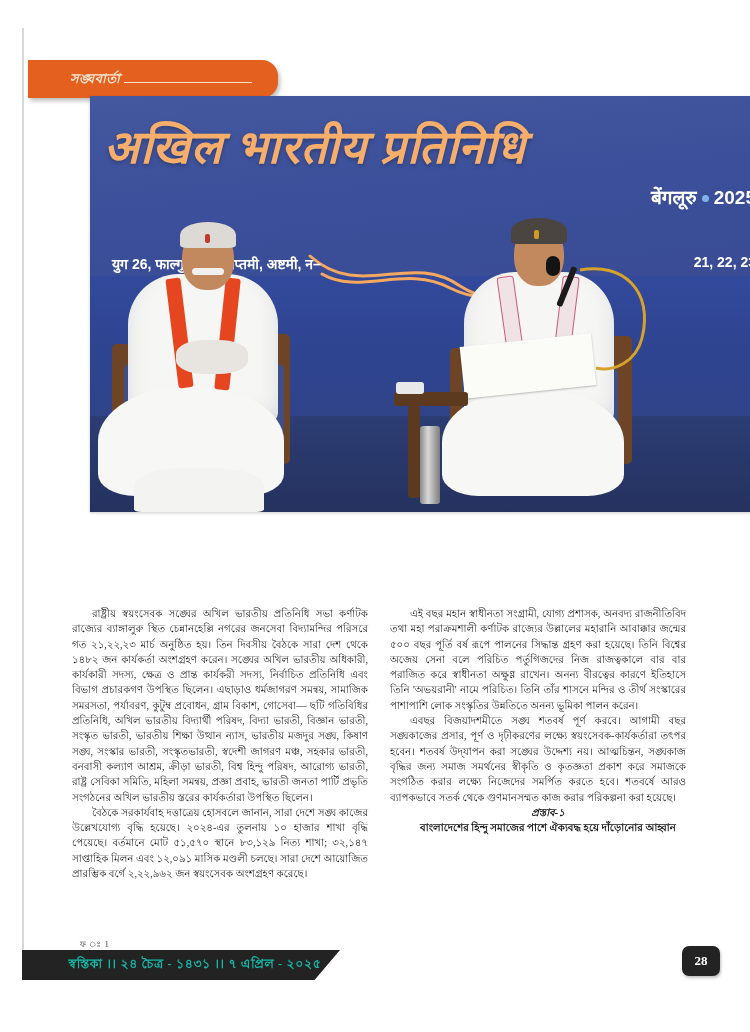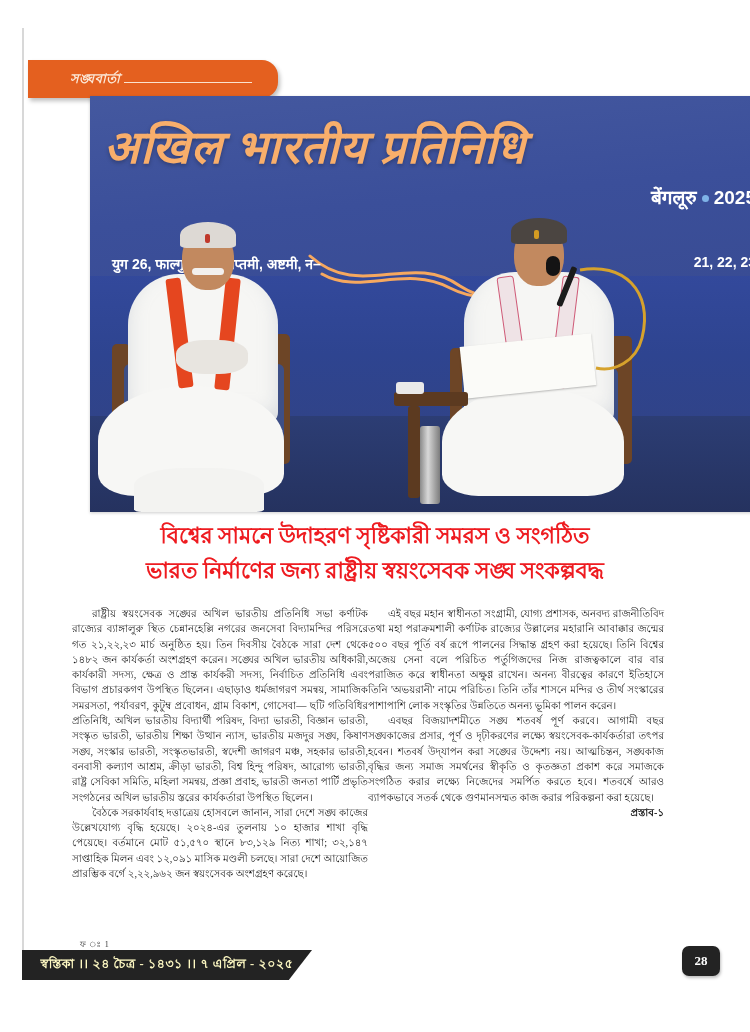--- a/index.html
+++ b/index.html
@@ -225,39 +225,41 @@
   .headline div { white-space: nowrap; }
 
   
   .columns {
     position: absolute;
     left: 72px;
     top: 606px;
     width: 614px;
     height: 330px;
     display: flex;
+    gap: 22px;
   }
   .col {
     width: 296px;
     font-size: 10.2px;
     line-height: 15.3px;
     color: #1a1a1a;
     text-align: justify;
     text-justify: inter-word;
     font-family: "Liberation Serif", "DejaVu Serif", serif;
   }
   .col p {
     margin: 0;
     text-indent: 20px;
   }
   .prop-num {
-    text-align: right;
+    text-align: center;
     font-weight: bold;
     margin-top: 6px;
     text-indent: 0;
+    font-style: italic;
   }
   .prop-title {
     text-align: center;
     font-weight: bold;
     text-indent: 0;
     line-height: 16px;
   }
 
   
   .folio-mark {
@@ -268,29 +270,30 @@
     color: #333;
     letter-spacing: 1px;
   }
   .footer-bar {
     position: absolute;
     left: 22px;
     top: 950px;
     width: 290px;
     height: 30px;
     background: #232323;
-    color: #fef9c3;
+    color: #14b8a6;
     font-size: 12.5px;
     font-weight: bold;
     display: flex;
     align-items: center;
     justify-content: center;
     letter-spacing: 0.6px;
     clip-path: polygon(0 0, 100% 0, 92% 100%, 0 100%);
     box-shadow: 1px 2px 3px rgba(0,0,0,0.25);
+    padding-left: 28px;
   }
   .page-number {
     position: absolute;
     right: 30px;
     top: 946px;
     width: 38px;
     height: 30px;
     background: #232323;
     color: #ffffff;
     border-radius: 7px;
@@ -371,36 +374,33 @@
       </svg>
     </div>
 
     <div class="side-table" style="left:304px; top:296px; width:74px; height:14px;"></div>
     <div class="side-table" style="left:318px; top:310px; width:12px; height:92px;"></div>
     <div class="flask" style="left:330px; top:330px; width:20px; height:78px;"></div>
     <div style="position:absolute; left:306px; top:286px; width:28px; height:12px; background:#e9e9e9; border-radius:3px;"></div>
 
   </div>
 
-  <div class="headline">
-    <div>বিশ্বের সামনে উদাহরণ সৃষ্টিকারী সমরস ও সংগঠিত</div>
-    <div>ভারত নির্মাণের জন্য রাষ্ট্রীয়  স্বয়ংসেবক সঙ্ঘ সংকল্পবদ্ধ</div>
-  </div>
 
   <div class="columns">
 
     <div class="col">
       <p>রাষ্ট্রীয় স্বয়ংসেবক সঙ্ঘের অখিল ভারতীয় প্রতিনিধি সভা কর্ণাটক রাজ্যের ব্যাঙ্গালুরু স্থিত চেন্নানহেল্লি নগরের জনসেবা বিদ্যামন্দির পরিসরে গত ২১,২২,২৩ মার্চ অনুষ্ঠিত হয়। তিন দিবসীয় বৈঠকে সারা দেশ থেকে ১৪৮২ জন কার্যকর্তা অংশগ্রহণ করেন। সঙ্ঘের অখিল ভারতীয় অধিকারী, কার্যকারী সদস্য, ক্ষেত্র ও প্রান্ত কার্যকরী সদস্য, নির্বাচিত প্রতিনিধি এবং বিভাগ প্রচারকগণ উপস্থিত ছিলেন। এছাড়াও ধর্মজাগরণ সমন্বয়, সামাজিক সমরসতা, পর্যাবরণ, কুটুম্ব প্রবোধন, গ্রাম বিকাশ, গোসেবা— ছটি গতিবিধির প্রতিনিধি, অখিল ভারতীয় বিদ্যার্থী পরিষদ, বিদ্যা ভারতী, বিজ্ঞান ভারতী, সংস্কৃত ভারতী, ভারতীয় শিক্ষা উত্থান ন্যাস, ভারতীয় মজদুর সঙ্ঘ, কিষাণ সঙ্ঘ, সংস্কার ভারতী, সংস্কৃতভারতী, স্বদেশী জাগরণ মঞ্চ, সহকার ভারতী, বনবাসী কল্যাণ আশ্রম, ক্রীড়া ভারতী, বিশ্ব হিন্দু পরিষদ, আরোগ্য ভারতী, রাষ্ট্র সেবিকা সমিতি, মহিলা সমন্বয়, প্রজ্ঞা প্রবাহ, ভারতী জনতা পার্টি প্রভৃতি সংগঠনের অখিল ভারতীয় স্তরের কার্যকর্তারা উপস্থিত ছিলেন।</p>
       <p>বৈঠকে সরকার্যবাহ দত্তাত্রেয় হোসবলে জানান, সারা দেশে সঙ্ঘ কাজের উল্লেখযোগ্য বৃদ্ধি হয়েছে। ২০২৪-এর তুলনায় ১০ হাজার শাখা বৃদ্ধি পেয়েছে। বর্তমানে মোট ৫১,৫৭০ স্থানে ৮৩,১২৯ নিত্য শাখা; ৩২,১৪৭ সাপ্তাহিক মিলন এবং ১২,০৯১ মাসিক মণ্ডলী চলছে। সারা দেশে আয়োজিত প্রারম্ভিক বর্গে ২,২২,৯৬২ জন স্বয়ংসেবক অংশগ্রহণ করেছে।</p>
     </div>
 
     <div class="col">
       <p>এই বছর মহান স্বাধীনতা সংগ্রামী, যোগ্য প্রশাসক, অনবদ্য রাজনীতিবিদ তথা মহা পরাক্রমশালী কর্ণাটক রাজ্যের উল্লালের মহারানি আবাক্কার জন্মের ৫০০ বছর পূর্তি বর্ষ রূপে পালনের সিদ্ধান্ত গ্রহণ করা হয়েছে। তিনি বিশ্বের অজেয় সেনা বলে পরিচিত পর্তুগিজদের নিজ রাজত্বকালে বার বার পরাজিত করে স্বাধীনতা অক্ষুণ্ণ রাখেন। অনন্য বীরত্বের কারণে ইতিহাসে তিনি 'অভয়রানী' নামে পরিচিত। তিনি তাঁর শাসনে মন্দির ও তীর্থ সংস্কারের পাশাপাশি লোক সংস্কৃতির উন্নতিতে অনন্য ভূমিকা পালন করেন।</p>
       <p>এবছর বিজয়াদশমীতে সঙ্ঘ শতবর্ষ পূর্ণ করবে। আগামী বছর সঙ্ঘকাজের প্রসার, পূর্ণ ও দৃঢ়ীকরণের লক্ষ্যে স্বয়ংসেবক-কার্যকর্তারা তৎপর হবেন। শতবর্ষ উদ্‌যাপন করা সঙ্ঘের উদ্দেশ্য নয়। আত্মচিন্তন, সঙ্ঘকাজ বৃদ্ধির জন্য সমাজ সমর্থনের স্বীকৃতি ও কৃতজ্ঞতা প্রকাশ করে সমাজকে সংগঠিত করার লক্ষ্যে নিজেদের সমর্পিত করতে হবে। শতবর্ষে আরও ব্যাপকভাবে সতর্ক থেকে গুণমানসম্মত কাজ করার পরিকল্পনা করা হয়েছে।</p>
       <p class="prop-num">প্রস্তাব-১</p>
+      <p class="prop-title">বাংলাদেশের হিন্দু সমাজের পাশে ঐক্যবদ্ধ হয়ে দাঁড়োনোর আহ্বান</p>
     </div>
 
   </div>
 
   <div class="folio-mark">ফ ঃ 1</div>
   <div class="footer-bar">স্বস্তিকা ।। ২৪ চৈত্র - ১৪৩১ ।। ৭ এপ্রিল - ২০২৫</div>
   <div class="page-number">28</div>
 
 </div>
 

